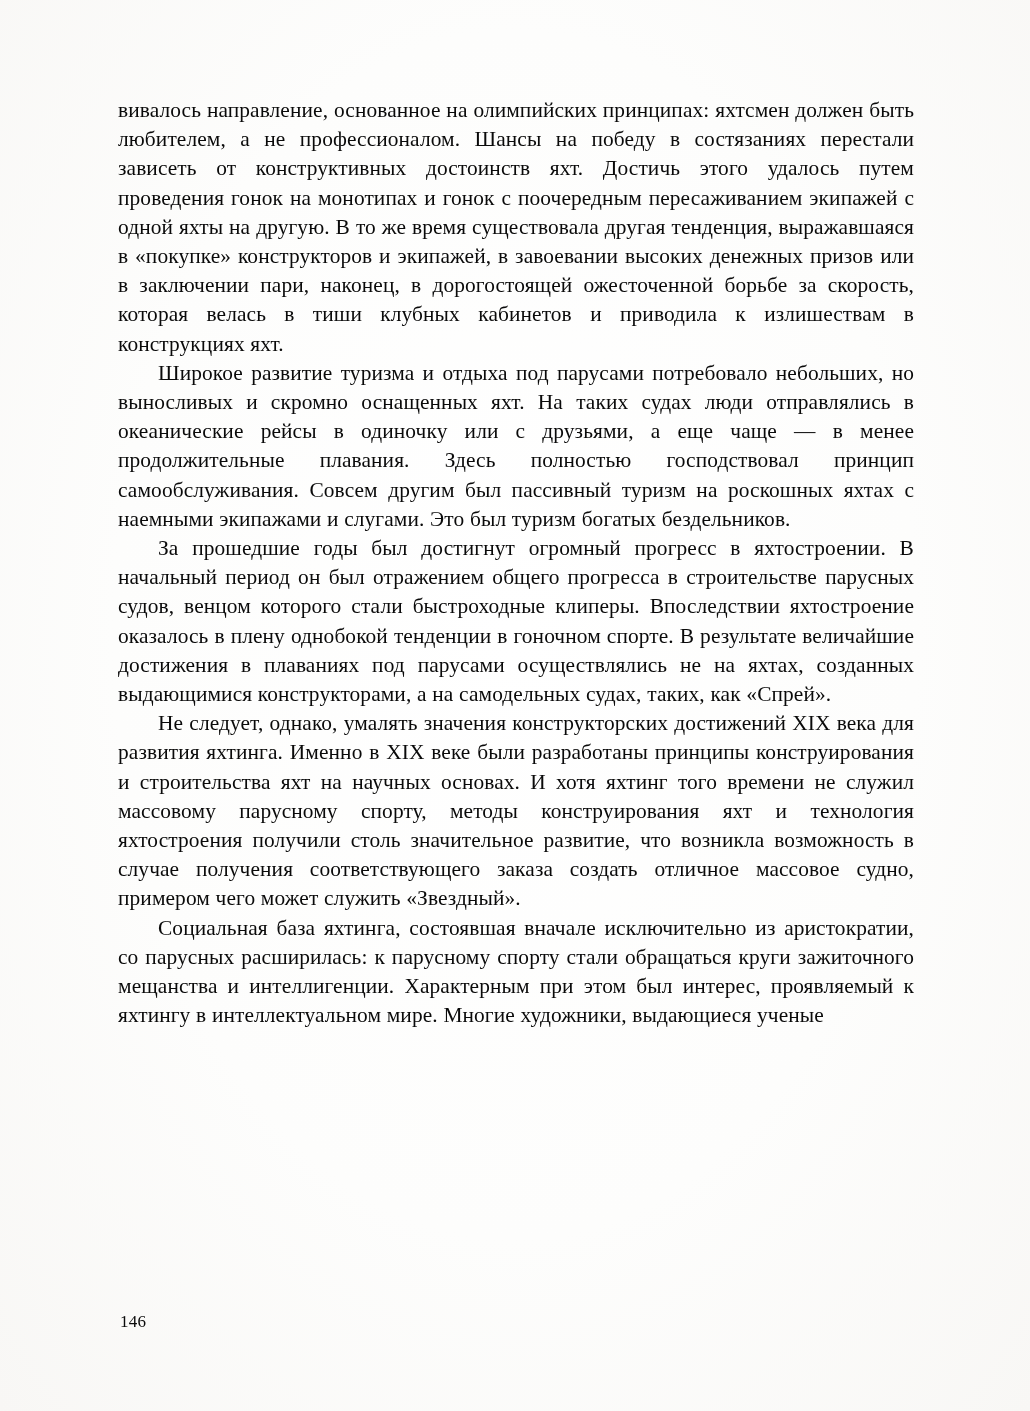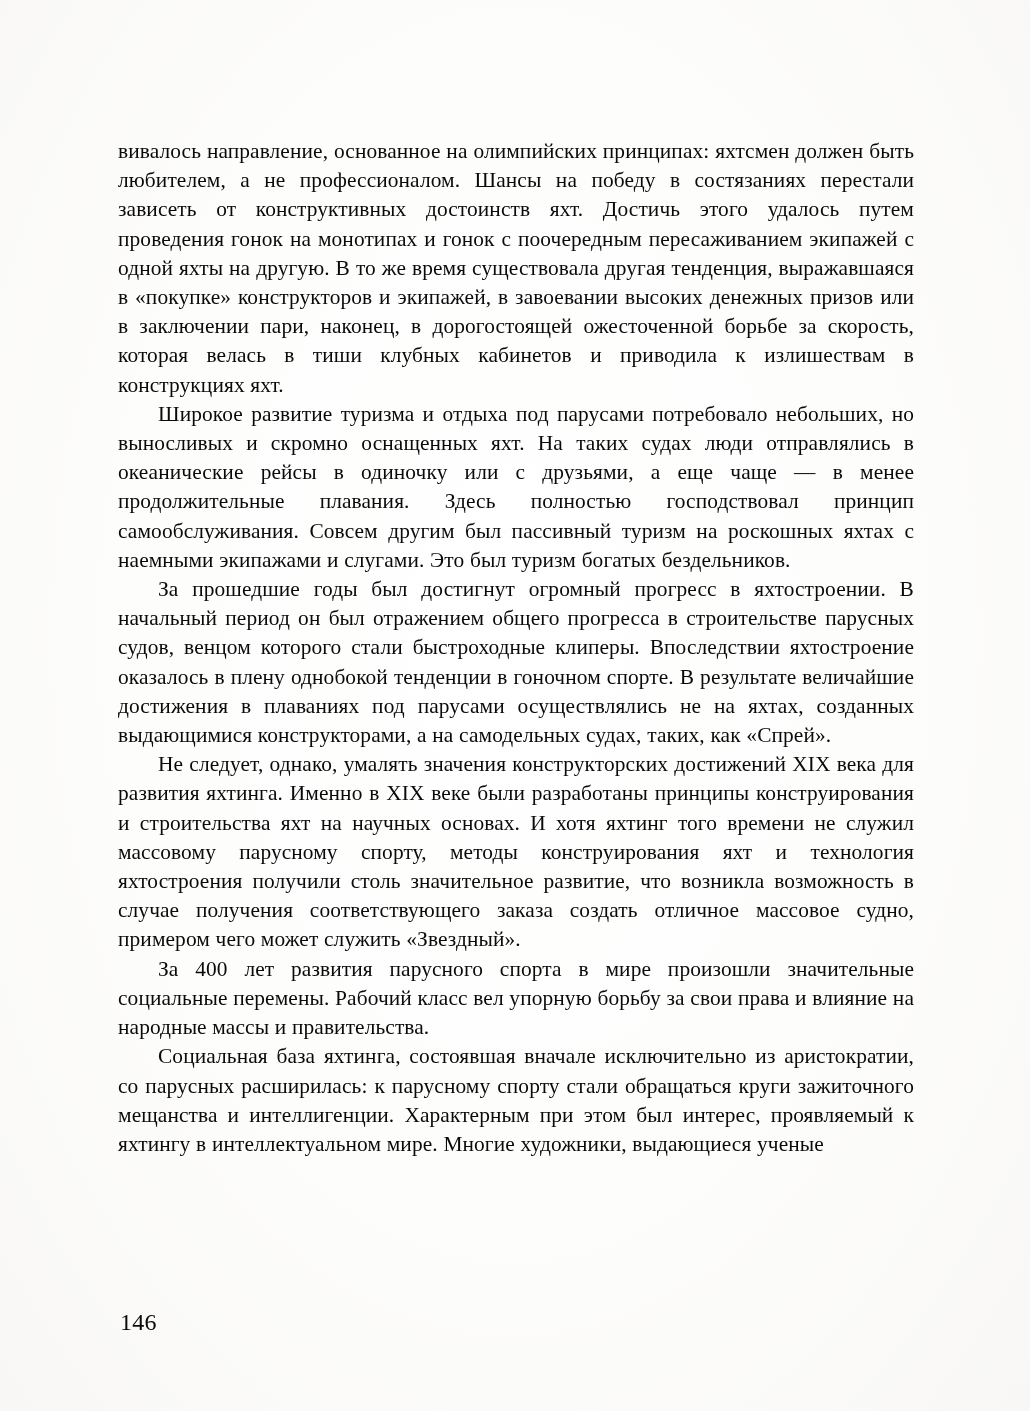--- a/index.html
+++ b/index.html
@@ -43,41 +43,39 @@
     text-justify: inter-word;
     font-size: 21.4px;
     line-height: 29.2px;
     letter-spacing: 0.1px;
     text-indent: 40px;
     hyphens: manual;
     word-spacing: 0.2px;
   }
   .para.no-indent {
     text-indent: 0;
-    margin-top: 41px;
   }
   .page-number {
     position: absolute;
     left: 120px;
     top: 1310px;
-    font-size: 24px;
+    font-size: 17px;
     line-height: 24px;
     letter-spacing: 0.3px;
     z-index: 1;
   }
 </style>
 </head>
 <body>
 
 <div class="page">
 
   <div class="text-column">
     <p class="para no-indent">вивалось направление, основанное на олимпийских принципах: яхтсмен должен быть любителем, а не профессионалом. Шансы на победу в состязаниях перестали зависеть от конструктивных достоинств яхт. Достичь этого удалось путем проведения гонок на монотипах и гонок с поочередным пересаживанием экипажей с одной яхты на другую. В то же время существовала другая тенденция, выражавшаяся в «покупке» конструкторов и экипажей, в завоевании высоких денежных призов или в заключении пари, наконец, в дорогостоящей ожесточенной борьбе за скорость, которая велась в тиши клубных кабинетов и приводила к излишествам в конструкциях яхт.</p>
     <p class="para">Широкое развитие туризма и отдыха под парусами потребовало небольших, но выносливых и скромно оснащенных яхт. На таких судах люди отправлялись в океанические рейсы в одиночку или с друзьями, а еще чаще — в менее продолжительные плавания. Здесь полностью господствовал принцип самообслуживания. Совсем другим был пассивный туризм на роскошных яхтах с наемными экипажами и слугами. Это был туризм богатых бездельников.</p>
     <p class="para">За прошедшие годы был достигнут огромный прогресс в яхтостроении. В начальный период он был отражением общего прогресса в строительстве парусных судов, венцом которого стали быстроходные клиперы. Впоследствии яхтостроение оказалось в плену однобокой тенденции в гоночном спорте. В результате величайшие достижения в плаваниях под парусами осуществлялись не на яхтах, созданных выдающимися конструкторами, а на самодельных судах, таких, как «Спрей».</p>
     <p class="para">Не следует, однако, умалять значения конструкторских достижений XIX века для развития яхтинга. Именно в XIX веке были разработаны принципы конструирования и строительства яхт на научных основах. И хотя яхтинг того времени не служил массовому парусному спорту, методы конструирования яхт и технология яхтостроения получили столь значительное развитие, что возникла возможность в случае получения соответствующего заказа создать отличное массовое судно, примером чего может служить «Звездный».</p>
-    <p class="para">За 400 лет развития парусного спорта в мире произошли значительные социальные перемены. Рабочий класс вел упорную борьбу за свои права и влияние на народные массы и правительства.</p>
     <p class="para">Социальная база яхтинга, состоявшая вначале исключительно из аристократии, со парусных расширилась: к парусному спорту стали обращаться круги зажиточного мещанства и интеллигенции. Характерным при этом был интерес, проявляемый к яхтингу в интеллектуальном мире. Многие художники, выдающиеся ученые</p>
   </div>
 
   <div class="page-number">146</div>
 
 </div>
 
 </body></html>

